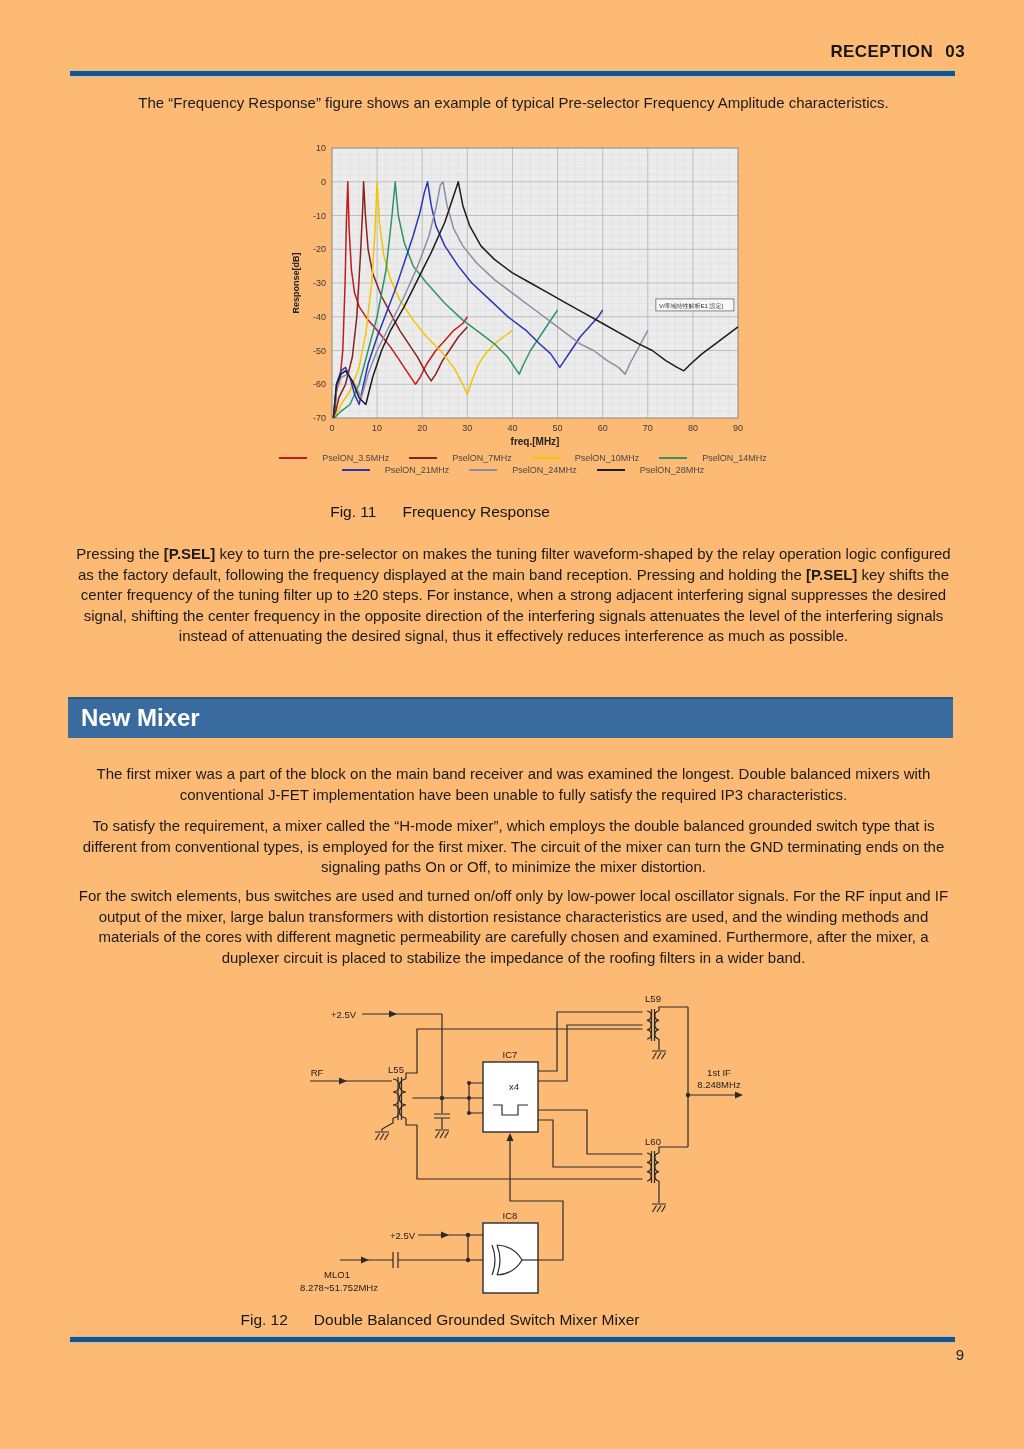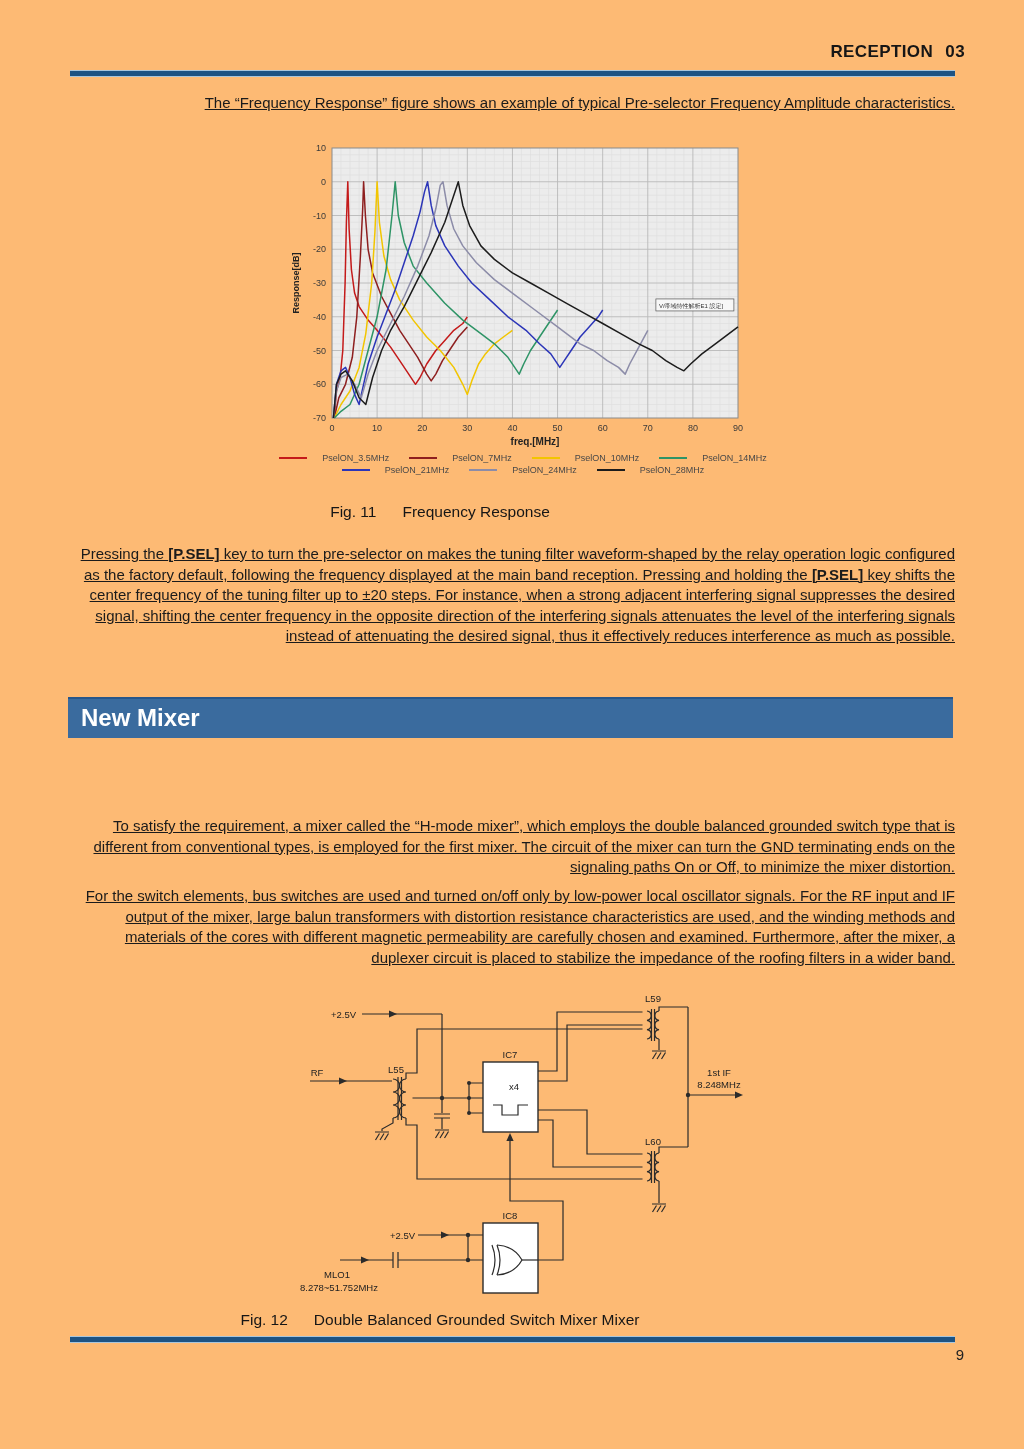--- a/index.html
+++ b/index.html
@@ -6,21 +6,21 @@
     --rule-blue:#1d5383; --rule-edge:#a9c6dc; --banner-blue:#3a6b9e; --banner-top:#27568a; --ink:#1e1e1e;
   }
   html,body{margin:0;padding:0;background:#ffffff;}
   .page{position:relative;width:1024px;height:1449px;background:#fdba74;overflow:hidden;
         font-family:"Liberation Sans", sans-serif;color:var(--ink);}
   .abs{position:absolute;}
   .header-title{top:42px;right:59px;font-size:17px;font-weight:bold;letter-spacing:.4px;word-spacing:7px;color:#161616;}
   .rule{left:70px;width:885px;height:5px;background:var(--rule-blue);
         border-top:1.5px solid var(--rule-edge);border-bottom:1.5px solid var(--rule-edge);}
   .rule.hdr{top:70px;} .rule.ftr{top:1336px;}
-  .body-text{left:72px;width:883px;font-size:15px;line-height:20.6px;color:#1b1b1b;margin:0;text-align:right;text-decoration:underline;}
+  .body-text{left:72px;width:883px;font-size:15px;line-height:20.6px;color:#1b1b1b;margin:0;text-align:center;}
   .intro{top:93px;}
   .caption{left:0;width:880px;text-align:center;font-size:15.5px;color:#161616;margin:0;}
   .cap11{top:503px;} .cap12{top:1311px;}
   .caption .cap-label{margin-right:26px;}
   .psel{top:544px;}
   .banner{left:68px;top:697px;width:885px;height:39px;background:var(--banner-blue);
           border-top:2px solid var(--banner-top);}
   .banner-text{color:#fff;font-size:24px;font-weight:bold;padding:5px 0 0 13px;margin:0;}
   .p1{top:764px;} .p2{top:816px;} .p3{top:886px;}
   .page-num{top:1346px;right:60px;font-size:15px;color:#222;}
@@ -198,20 +198,21 @@
     </div>
 
   <p class="abs caption cap11"><span class="cap-label">Fig. 11</span><span>Frequency Response</span></p>
 
   <p class="abs body-text psel"><span>Pressing the </span><b>[P.SEL]</b><span>  key to turn the pre-selector on makes the tuning filter waveform-shaped by the relay operation logic configured as the factory default, following the frequency displayed at the main band reception. Pressing and holding the </span><b>[P.SEL]</b><span> key shifts the center frequency of the tuning filter up to ±20 steps. For instance, when a strong adjacent interfering signal suppresses the desired signal, shifting the center frequency in the opposite direction of the interfering signals attenuates the level of the interfering signals instead of attenuating the desired signal, thus it effectively reduces interference as much as possible.</span></p>
 
   <div class="abs banner">
     <p class="banner-text">New Mixer</p>
   </div>
 
+  <p class="abs body-text p1">The first mixer was a part of the block on the main band receiver and was examined the longest. Double balanced mixers with conventional J-FET implementation have been unable to fully satisfy the required IP3 characteristics.</p>
   <p class="abs body-text p2">To satisfy the requirement, a mixer called the “H-mode mixer”, which employs the double balanced grounded switch type that is different from conventional types, is employed for the first mixer. The circuit of the mixer can turn the GND terminating ends on the signaling paths On or Off, to minimize the mixer distortion.</p>
   <p class="abs body-text p3">For the switch elements, bus switches are used and turned on/off only by low-power local oscillator signals. For the RF input and IF output of the mixer, large balun transformers with distortion resistance characteristics are used, and the winding methods and materials of the cores with different magnetic permeability are carefully chosen and examined. Furthermore, after the mixer, a duplexer circuit is placed to stabilize the impedance of the roofing filters in a wider band.</p>
 
   <svg id="circuit-svg" class="abs" width="460" height="330" viewBox="0 0 460 330">
 
     <g>
       <path class="cw" d="M72,31 H152 M152,31 V130"></path>
       <path class="cw" d="M144,131 H160 M144,135 H160 M152,135 V146"></path>
       <path class="cw" d="M20,98 H102"></path>
       <path class="cw" d="M103,135 V140 L92,146 V148"></path>

